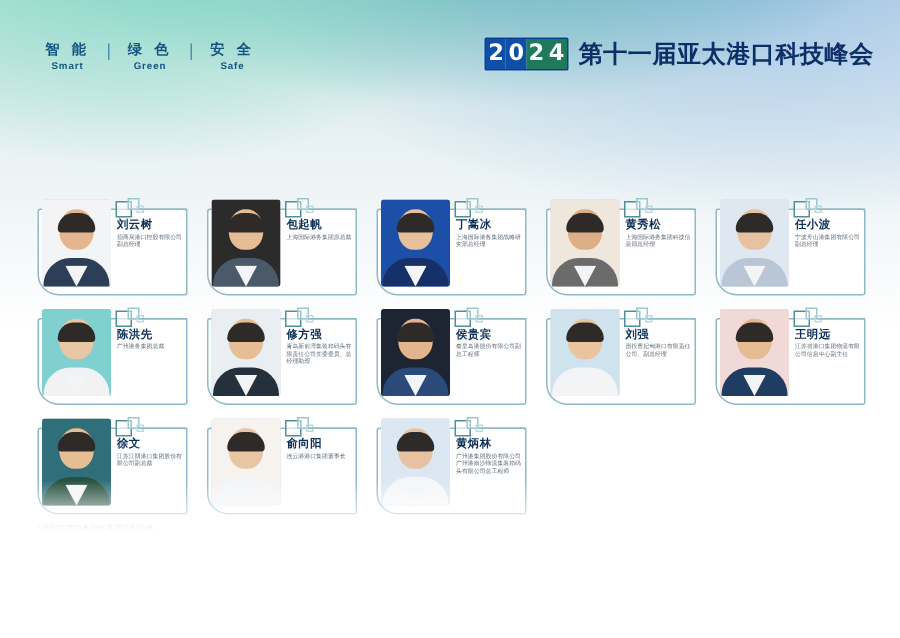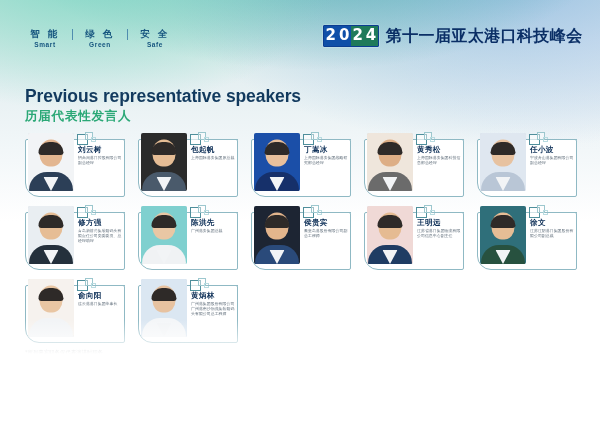--- a/index.html
+++ b/index.html
@@ -123,24 +123,20 @@
       <div class="yr">
         <span class="c0">2</span>
         <span class="c1">0</span>
         <span class="c2">2</span>
         <span class="c3">4</span>
       </div>
       <div class="brand-cn">第十一届亚太港口科技峰会</div>
     </div>
   </div>
 
-  <div class="sect">
-    <div class="sect-en">Previous representative speakers</div>
-    <div class="sect-cn">历届代表性发言人</div>
-  </div>
 
   <div class="grid" id="grid">
       <div class="card">
         <div class="cbody"></div>
         <div class="photo">
           <i style="background:#f2f4f6"></i>
           <div class="body" style="background:#2c3f57"></div>
           <div class="face" style="background:#e3b690"></div>
           <div class="hair"></div>
           <div class="collar"></div>
@@ -232,80 +228,100 @@
           <div class="rule"></div>
         </div>
         <div class="meta">
           <div class="nm">任小波</div>
           <div class="ttl">宁波舟山港集团有限公司副总经理</div>
         </div>
       </div>
       <div class="card">
         <div class="cbody"></div>
         <div class="photo">
+          <i style="background:#7fd0cf"></i>
+          <div class="body" style="background:#f0f2f4"></div>
+          <div class="face" style="background:#e9c7a4"></div>
+          <div class="hair"></div>
+          <div class="collar"></div>
+        </div>
+        <div class="deco">
+          <div class="sq1"></div>
+          <div class="sq2"></div>
+          <div class="sq3"></div>
+          <div class="rule"></div>
+        </div>
+        <div class="meta">
+          <div class="nm">陈洪先</div>
+          <div class="ttl">广州港务集团总裁</div>
+        </div>
+      </div>
+      <div class="card">
+        <div class="cbody"></div>
+        <div class="photo">
           <i style="background:#e9eef2"></i>
           <div class="body" style="background:#24303c"></div>
           <div class="face" style="background:#e6bd95"></div>
           <div class="hair"></div>
           <div class="collar"></div>
         </div>
         <div class="deco">
           <div class="sq1"></div>
           <div class="sq2"></div>
           <div class="sq3"></div>
           <div class="rule"></div>
         </div>
         <div class="meta">
           <div class="nm">修方强</div>
           <div class="ttl">青岛新前湾集装箱码头有限责任公司党委委员、总经理助理</div>
         </div>
       </div>
       <div class="card">
         <div class="cbody"></div>
         <div class="photo">
-          <i style="background:#7fd0cf"></i>
-          <div class="body" style="background:#f0f2f4"></div>
-          <div class="face" style="background:#e9c7a4"></div>
-          <div class="hair"></div>
-          <div class="collar"></div>
-        </div>
-        <div class="deco">
-          <div class="sq1"></div>
-          <div class="sq2"></div>
-          <div class="sq3"></div>
-          <div class="rule"></div>
-        </div>
-        <div class="meta">
-          <div class="nm">陈洪先</div>
-          <div class="ttl">广州港务集团总裁</div>
-        </div>
-      </div>
-      <div class="card">
-        <div class="cbody"></div>
-        <div class="photo">
           <i style="background:#1d2533"></i>
           <div class="body" style="background:#2a4a7a"></div>
           <div class="face" style="background:#e3b58c"></div>
           <div class="hair"></div>
           <div class="collar"></div>
         </div>
         <div class="deco">
           <div class="sq1"></div>
           <div class="sq2"></div>
           <div class="sq3"></div>
           <div class="rule"></div>
         </div>
         <div class="meta">
           <div class="nm">侯贵宾</div>
           <div class="ttl">秦皇岛港股份有限公司副总工程师</div>
         </div>
       </div>
       <div class="card">
         <div class="cbody"></div>
         <div class="photo">
+          <i style="background:#cfe3ef"></i>
+          <div class="body" style="background:#f2f4f6"></div>
+          <div class="face" style="background:#e8c49f"></div>
+          <div class="hair"></div>
+          <div class="collar"></div>
+        </div>
+        <div class="deco">
+          <div class="sq1"></div>
+          <div class="sq2"></div>
+          <div class="sq3"></div>
+          <div class="rule"></div>
+        </div>
+        <div class="meta">
+          <div class="nm">刘强</div>
+          <div class="ttl">国投曹妃甸港口有限责任公司、副总经理</div>
+        </div>
+      </div>
+      <div class="card">
+        <div class="cbody"></div>
+        <div class="photo">
           <i style="background:#f0d9d6"></i>
           <div class="body" style="background:#1f3c63"></div>
           <div class="face" style="background:#e5bb92"></div>
           <div class="hair"></div>
           <div class="collar"></div>
         </div>
         <div class="deco">
           <div class="sq1"></div>
           <div class="sq2"></div>
           <div class="sq3"></div>

